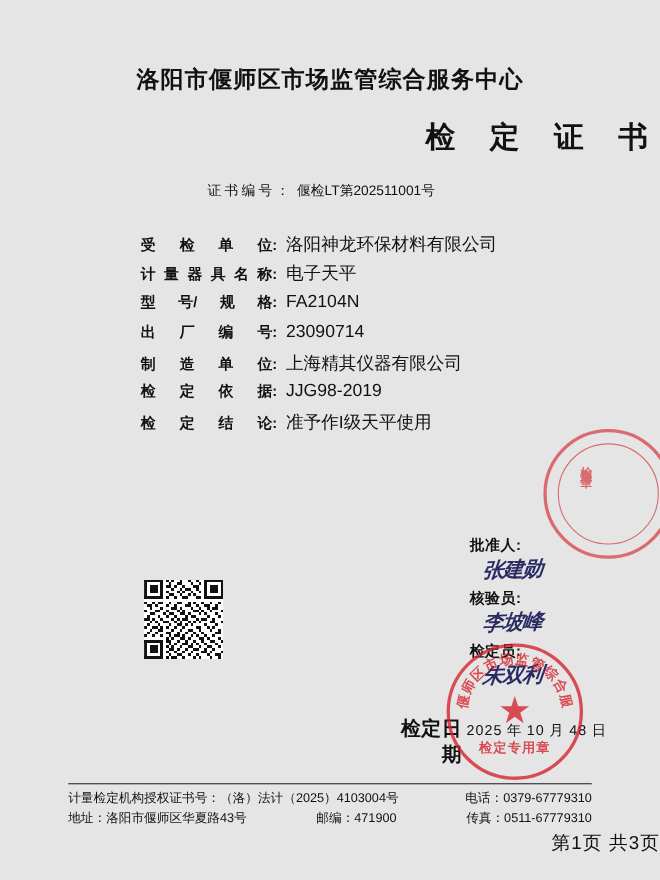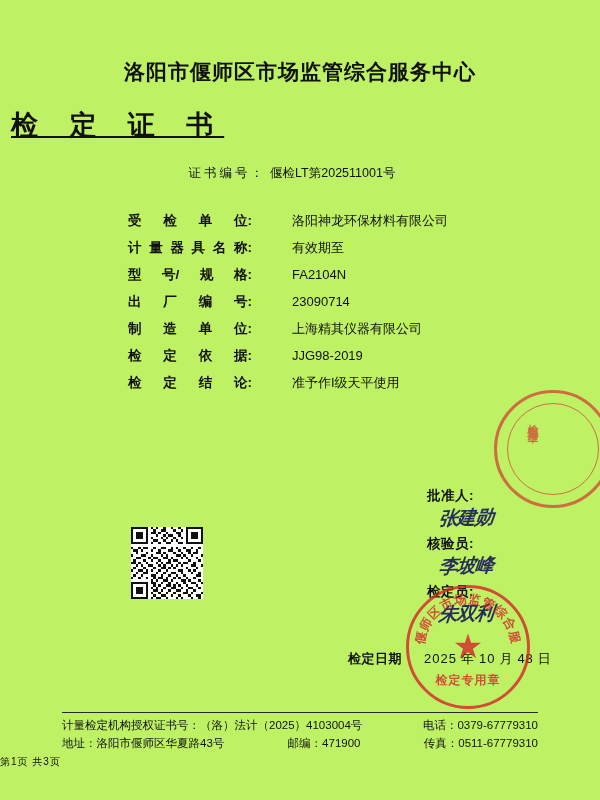--- a/index.html
+++ b/index.html
@@ -13,49 +13,48 @@
     background: #ffffff;
     font-family: "Liberation Sans", "DejaVu Sans", sans-serif;
     color: #1a1a1a;
     position: relative;
     overflow: hidden;
   }
   .page {
     position: relative;
     width: 600px;
     height: 800px;
-    background: #bef264;
+    background: #e5e5e5;
   }
 
   
   .org-title {
     position: absolute;
     top: 58px;
     left: 0;
     width: 600px;
     text-align: center;
     font-family: "DejaVu Serif", "Liberation Serif", serif;
     font-size: 21px;
     font-weight: 700;
     letter-spacing: 1px;
     color: #111;
   }
   .doc-title {
     position: absolute;
     top: 107px;
     left: 0;
     width: 600px;
-    text-align: left;
+    text-align: right;
     font-family: "DejaVu Serif", "Liberation Serif", serif;
     font-size: 27px;
     font-weight: 700;
     letter-spacing: 11px;
     text-indent: 11px;
     color: #111;
-    text-decoration: underline;
   }
   .cert-no {
     position: absolute;
     top: 165px;
     left: 0;
     width: 584px;
     text-align: center;
     font-size: 12.5px;
     color: #111;
   }
@@ -78,25 +77,24 @@
     width: 124px;
     font-size: 13.5px;
     font-weight: 700;
     color: #111;
     display: flex;
     justify-content: space-between;
     letter-spacing: 0;
   }
   .field-label span { display: inline-block; }
   .field-value {
-    font-size: 13px;
+    font-size: 16px;
     color: #111;
     padding-left: 8px;
     white-space: nowrap;
-    margin-left: 32px;
   }
 
   
   .qr {
     position: absolute;
     left: 131px;
     top: 527px;
     width: 72px;
     height: 72px;
   }
@@ -143,23 +141,24 @@
   }
   .date-row {
     display: flex;
     align-items: baseline;
     height: 29px;
     font-size: 13px;
     color: #111;
   }
   .date-label {
     font-weight: 700;
-    font-size: 13px;
+    font-size: 18px;
     width: 72px;
     letter-spacing: 0.5px;
+    text-align: right;
   }
   .date-val { letter-spacing: 1px; }
   .date-val .num { padding: 0 4px; text-align: right; }
 
   
   .stamp-red {
     position: absolute;
     border-radius: 50%;
     border: 3px solid #d6202a;
     opacity: 0.78;
@@ -256,22 +255,22 @@
     height: 18px;
     align-items: flex-start;
   }
   .footer-left { white-space: nowrap; }
   .footer-right { white-space: nowrap; }
   .page-num {
     position: absolute;
     left: 0;
     top: 755px;
     width: 600px;
-    text-align: left;
-    font-size: 10px;
+    text-align: right;
+    font-size: 17px;
     color: #111;
     letter-spacing: 1px;
   }
 </style>
 </head>
 <body>
 
 <div class="page">
 
   <div class="org-title">洛阳市偃师区市场监管综合服务中心</div>
@@ -295,21 +294,21 @@
 
     <div class="field-row">
       <div class="field-label">
         <span>计</span>
         <span>量</span>
         <span>器</span>
         <span>具</span>
         <span>名</span>
         <span>称:</span>
       </div>
-      <div class="field-value">有效期至</div>
+      <div class="field-value">电子天平</div>
     </div>
 
     <div class="field-row">
       <div class="field-label">
         <span>型</span>
         <span>号/</span>
         <span>规</span>
         <span>格:</span>
       </div>
       <div class="field-value">FA2104N</div>

